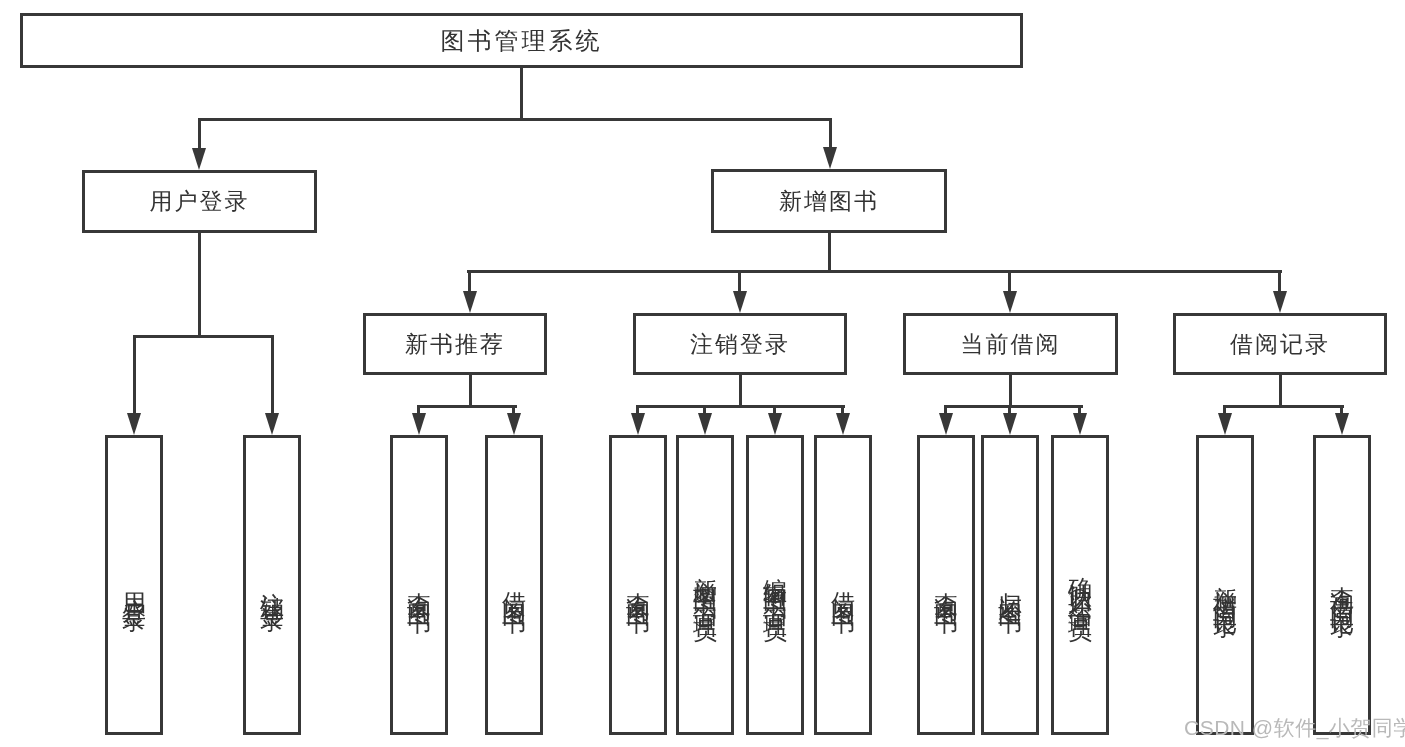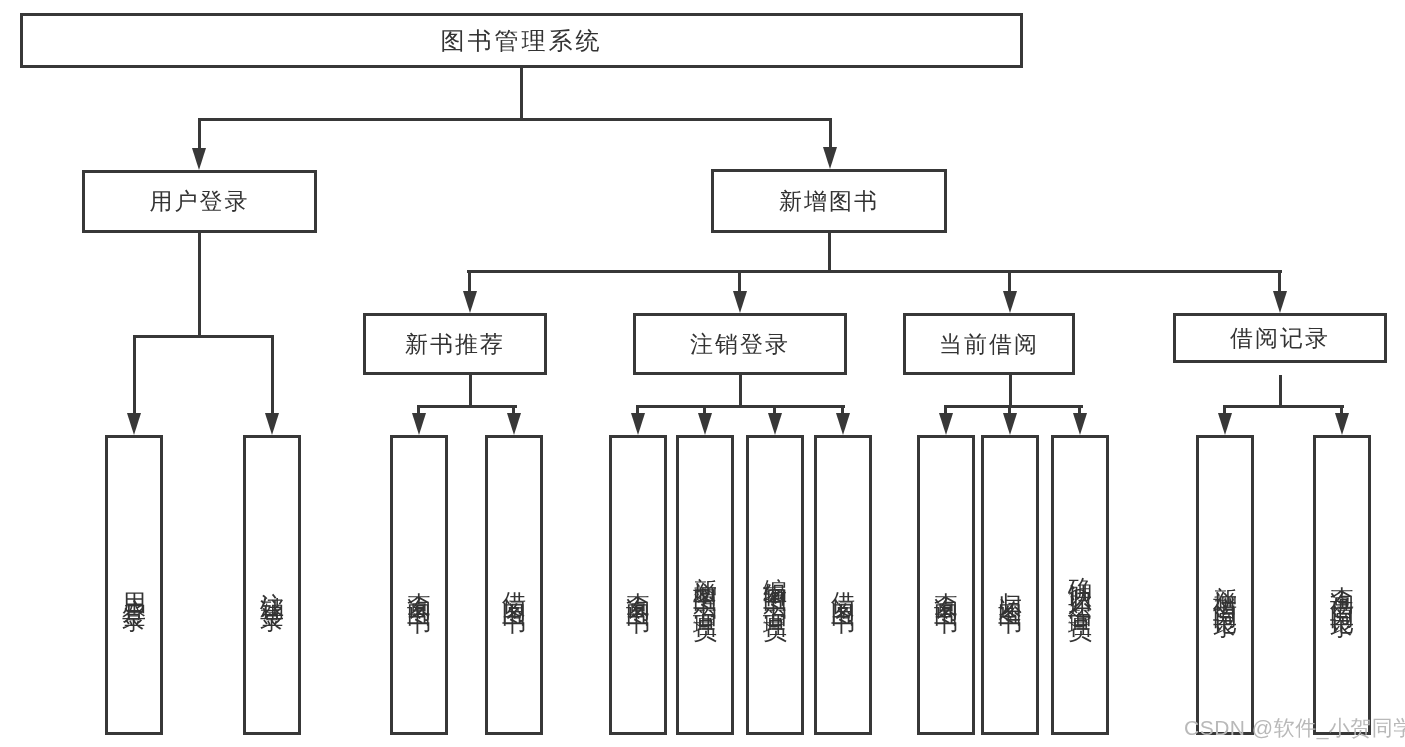--- a/index.html
+++ b/index.html
@@ -109,22 +109,22 @@
   <div class="v" style="left:738px;top:270px;height:26px"></div>
   <div class="v" style="left:1008px;top:270px;height:26px"></div>
   <div class="v" style="left:1278px;top:270px;height:26px"></div>
   <div class="arrow" style="left:463px;top:291px"></div>
   <div class="arrow" style="left:733px;top:291px"></div>
   <div class="arrow" style="left:1003px;top:291px"></div>
   <div class="arrow" style="left:1273px;top:291px"></div>
 
   <div class="node" style="left:363px;top:313px;width:184px;height:62px">新书推荐</div>
   <div class="node" style="left:633px;top:313px;width:214px;height:62px">注销登录</div>
-  <div class="node" style="left:903px;top:313px;width:172px;height:62px">当前借阅</div>
-  <div class="node" style="left:1173px;top:313px;width:214px;height:50px">借阅记录</div>
+  <div class="node" style="left:903px;top:313px;width:215px;height:62px">当前借阅</div>
+  <div class="node" style="left:1173px;top:313px;width:214px;height:62px">借阅记录</div>
 
   <div class="v" style="left:469px;top:375px;height:32px"></div>
   <div class="v" style="left:739px;top:375px;height:32px"></div>
   <div class="v" style="left:1009px;top:375px;height:32px"></div>
   <div class="v" style="left:1279px;top:375px;height:32px"></div>
 
   <div class="h" style="left:417px;top:405px;width:100px"></div>
   <div class="h" style="left:636px;top:405px;width:209px"></div>
   <div class="h" style="left:944px;top:405px;width:139px"></div>
   <div class="h" style="left:1223px;top:405px;width:121px"></div>

